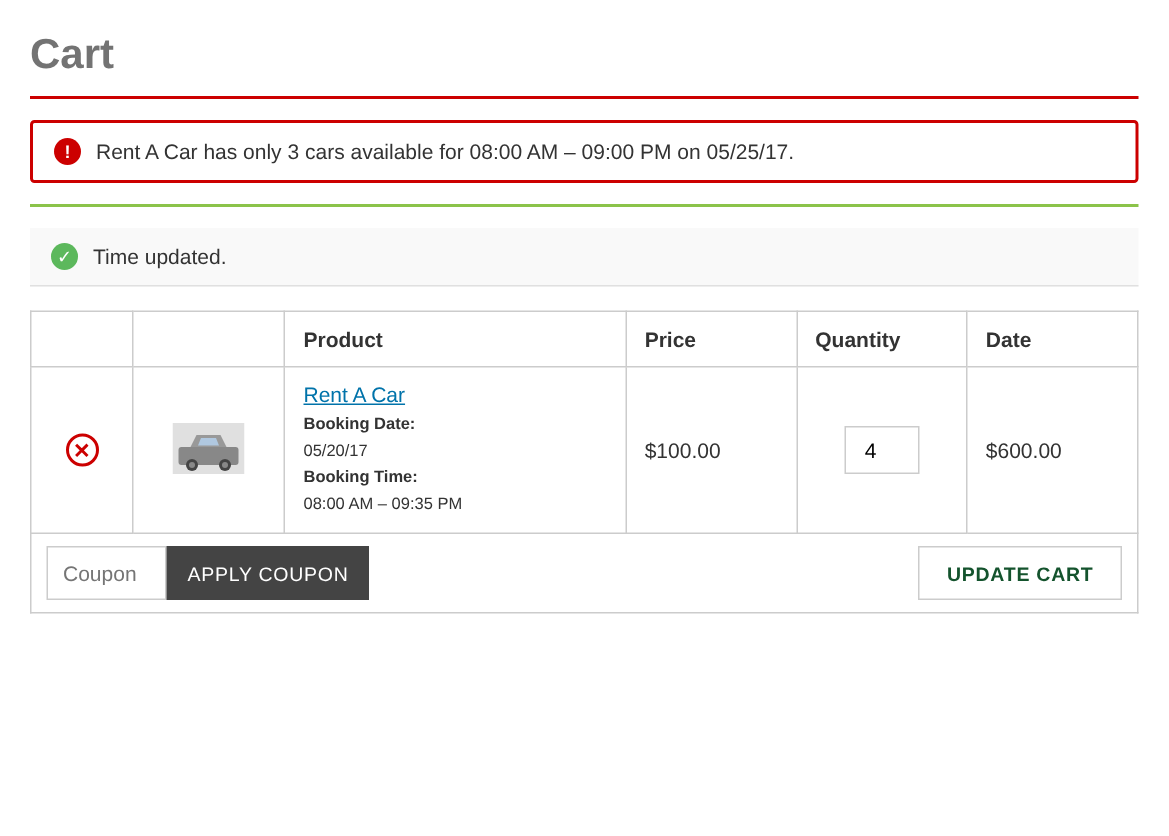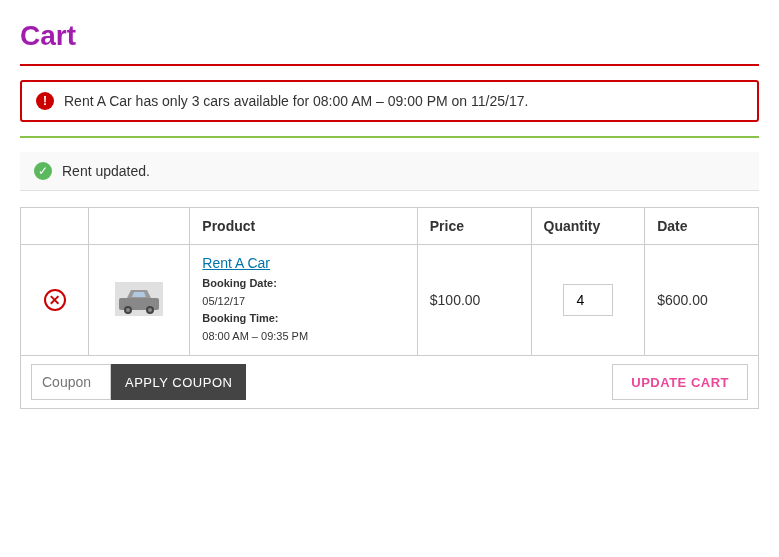--- a/index.html
+++ b/index.html
@@ -12,21 +12,21 @@
       min-height: 557px;
     }
 
     .page-container {
       padding: 20px 20px 0 20px;
     }
 
     .page-title {
       font-size: 28px;
       font-weight: bold;
-      color: #a21caf;
+      color: #737373;
       margin-bottom: 12px;
     }
 
     .top-divider {
       border: none;
       border-top: 2px solid #cc0000;
       margin-bottom: 14px;
     }
 
     .error-notice {
@@ -201,21 +201,21 @@
       height: 36px;
       letter-spacing: 0.5px;
     }
 
     .spacer {
       flex: 1;
     }
 
     .update-cart-btn {
       background: #fff;
-      color: #ec4899;
+      color: #14532d;
       border: 1px solid #ccc;
       padding: 7px 18px;
       font-size: 13px;
       font-weight: bold;
       cursor: pointer;
       height: 36px;
       letter-spacing: 0.5px;
       text-transform: uppercase;
     }
   </style>
@@ -225,28 +225,28 @@
 <div class="page-container">
 
   <h1 class="page-title">Cart</h1>
 
   <hr class="top-divider">
 
   <div class="error-notice">
     <div class="error-icon">
       <span>!</span>
     </div>
-    <span class="error-text">Rent A Car has only 3 cars available for 08:00 AM – 09:00 PM on 11/25/17.</span>
+    <span class="error-text">Rent A Car has only 3 cars available for 08:00 AM – 09:00 PM on 05/25/17.</span>
   </div>
 
   <hr class="second-divider">
 
   <div class="success-notice">
     <div class="success-icon">✓</div>
-    <span class="success-text">Rent updated.</span>
+    <span class="success-text">Time updated.</span>
   </div>
 
   <table class="cart-table">
     <thead>
       <tr>
         <th class="col-remove"></th>
         <th class="col-image"></th>
         <th class="col-product">Product</th>
         <th class="col-price">Price</th>
         <th class="col-quantity">Quantity</th>
@@ -274,21 +274,21 @@
             <circle cx="35" cy="28" r="2" fill="#888"></circle>
 
             <path d="M17 15 L19 10 L29 10 L31 15 Z" fill="#b0c8e0"></path>
           </svg>
         </td>
 
         <td class="col-product">
           <a class="product-name-link" href="#">Rent A Car</a>
           <div class="product-detail">
             <strong>Booking Date:</strong><br>
-            <span>05/12/17</span><br>
+            <span>05/20/17</span><br>
             <strong>Booking Time:</strong><br>
             <span>08:00 AM – 09:35 PM</span>
           </div>
         </td>
 
         <td class="col-price">
           <span>$100.00</span>
         </td>
 
         <td class="col-quantity">

